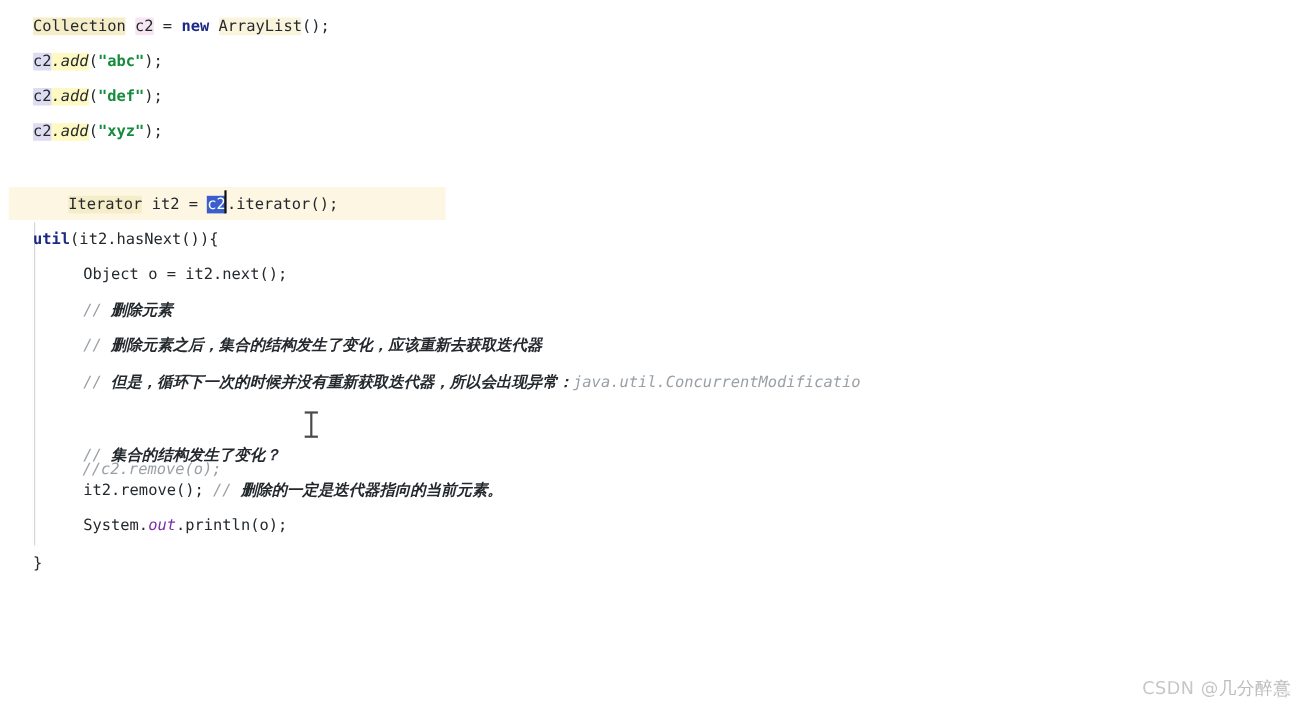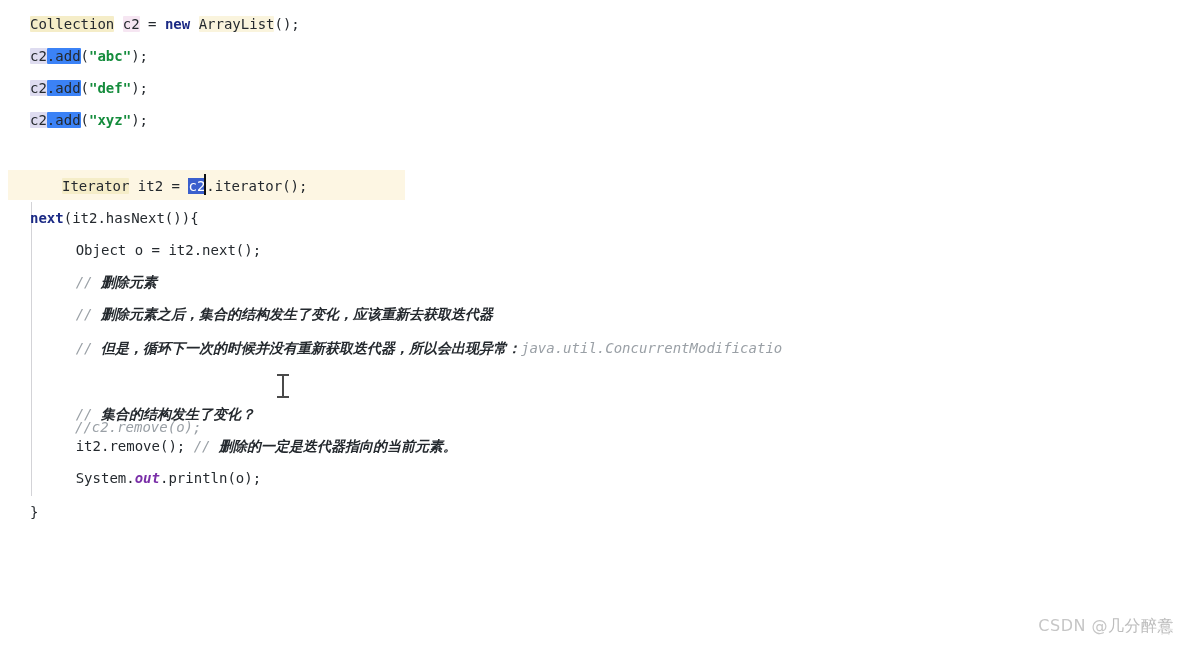--- a/index.html
+++ b/index.html
@@ -44,42 +44,43 @@
     font-size: 14px;
     font-family: "DejaVu Sans Mono", "Liberation Mono", monospace;
     color: #24292e;
     letter-spacing: 0px;
   }
 
   
   .kw        { color: #1b2a85; font-weight: bold; }
   .str       { color: #148c3c; font-weight: bold; }
   .plain     { color: #24292e; }
-  .staticfld { color: #7a2fa8; font-weight: bold; font-style: italic; }
+  .staticfld { color: #7a2fa8; font-weight: normal; font-style: italic; }
 
   
   .hl-type {                       
     background: #f5edc8;
     border-radius: 1px;
   }
   .hl-type-soft {                  
     background: #faf4dd;
     border-radius: 1px;
   }
   .hl-var-decl {                   
     background: #f6e6f2;
     border-radius: 1px;
   }
   .hl-var-use {                    
     background: #dedcf0;
     border-radius: 1px;
   }
   .hl-method {                     
-    background: #3b82f6;
+    background: #fef9c3;
     border-radius: 1px;
+    font-style: italic;
   }
   .hl-selected {                   
     background: #3a5fcd;
     color: #ffffff;
   }
 
   
   .caret {
     display: inline-block;
     width: 2px;
@@ -156,21 +157,21 @@
 
   <div class="indent-guide" style="left: 31px; top: 202px; height: 294px;"></div>
 
   <div id="code-lines">
       <div class="code-line" style="top: 8px;"><span class="hl-type">Collection</span><span class="plain"> </span><span class="hl-var-decl">c2</span><span class="plain"> = </span><span class="kw">new</span><span class="plain"> </span><span class="hl-type-soft">ArrayList</span><span class="plain">();</span></div>
       <div class="code-line" style="top: 40px;"><span class="hl-var-use">c2</span><span class="hl-method">.add</span><span class="plain">(</span><span class="str">"abc"</span><span class="plain">);</span></div>
       <div class="code-line" style="top: 72px;"><span class="hl-var-use">c2</span><span class="hl-method">.add</span><span class="plain">(</span><span class="str">"def"</span><span class="plain">);</span></div>
       <div class="code-line" style="top: 104px;"><span class="hl-var-use">c2</span><span class="hl-method">.add</span><span class="plain">(</span><span class="str">"xyz"</span><span class="plain">);</span></div>
       <div class="code-line" style="top: 136px;"></div>
       <div class="code-line" style="top: 170px; margin-left: 32px;"><span class="hl-type">Iterator</span><span class="plain"> it2 = </span><span class="hl-selected">c2</span><span class="caret"></span><span class="plain">.iterator();</span></div>
-      <div class="code-line" style="top: 202px;"><span class="kw">next</span><span class="plain">(it2.hasNext()){</span></div>
+      <div class="code-line" style="top: 202px;"><span class="kw">util</span><span class="plain">(it2.hasNext()){</span></div>
       <div class="code-line" style="top: 234px; left: 75.68px;"><span class="plain">Object o = it2.next();</span></div>
       <div class="code-line" style="top: 266px; left: 75.68px;"><span class="comment">// </span><span class="comment-cn">删除元素</span></div>
       <div class="code-line" style="top: 298px; left: 75.68px;"><span class="comment">// </span><span class="comment-cn">删除元素之后，集合的结构发生了变化，应该重新去获取迭代器</span></div>
       <div class="code-line" style="top: 332px; left: 75.68px; text-align: center;"><span class="comment">// </span><span class="comment-cn">但是，循环下一次的时候并没有重新获取迭代器，所以会出现异常：</span><span class="comment">java.util.ConcurrentModificatio</span></div>
       <div class="code-line" style="top: 368px; left: 75px; margin-top: 43px;"><span class="comment">//c2.remove(o);</span></div>
       <div class="code-line" style="top: 398px; left: 75.68px;"><span class="comment">// </span><span class="comment-cn">集合的结构发生了变化？</span></div>
       <div class="code-line" style="top: 430px; left: 75.68px; text-align: center;"><span class="plain">it2.remove(); </span><span class="comment">// </span><span class="comment-cn">删除的一定是迭代器指向的当前元素。</span></div>
       <div class="code-line" style="top: 462px; left: 75.68px;"><span class="plain">System.</span><span class="staticfld">out</span><span class="plain">.println(o);</span></div>
       <div class="code-line" style="top: 496px;"><span class="plain">}</span></div>
     </div>

